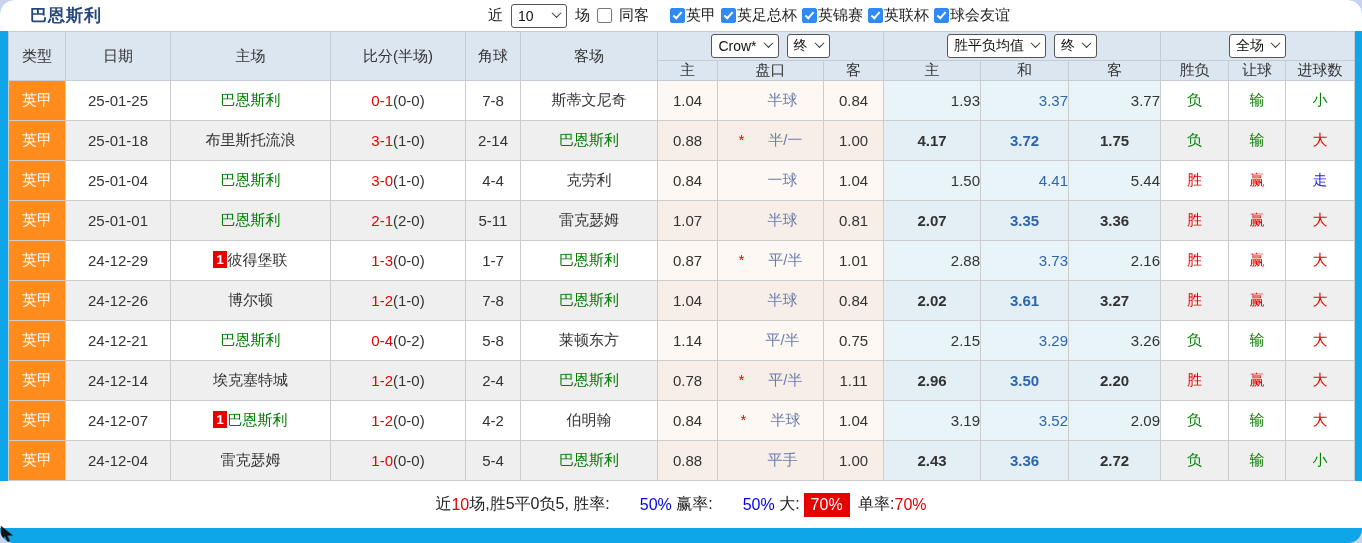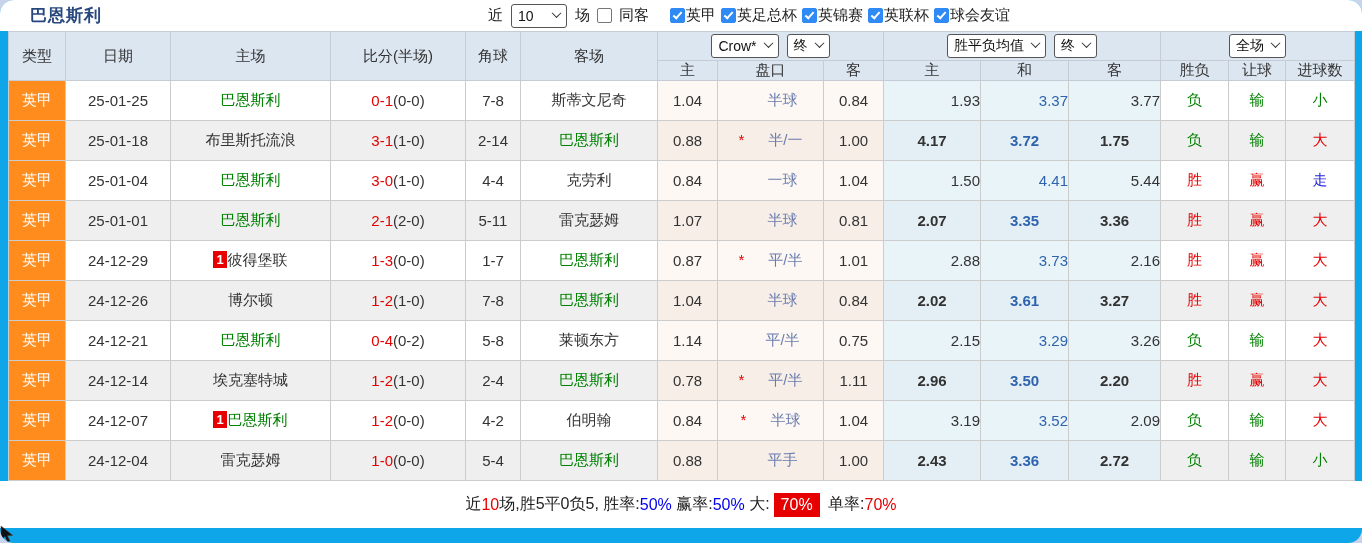--- a/index.html
+++ b/index.html
@@ -107,21 +107,21 @@
     padding:0 3px; margin-right:1px; vertical-align:1px;
   }
 
   
   .footer{
     height:47px; display:flex; align-items:center; justify-content:center;
     font-size:16px; background:#fff;
   }
   .fs-black{ color:#222; }
   .fs-red{ color:#e60000; }
-  .fs-blue{ color:#0000ee; }
+  .fs-blue{ color:#0000ee;margin-left:30px; }
   .fs-redbadge{ background:#e60000; color:#fff; padding:3px 7px; margin:0 4px; }
   .footer span{ white-space:pre; }
 
   .cursor{
     position:absolute; left:0; bottom:-2px; width:14px; height:20px;
   }
 </style>
 </head>
 <body>
 

